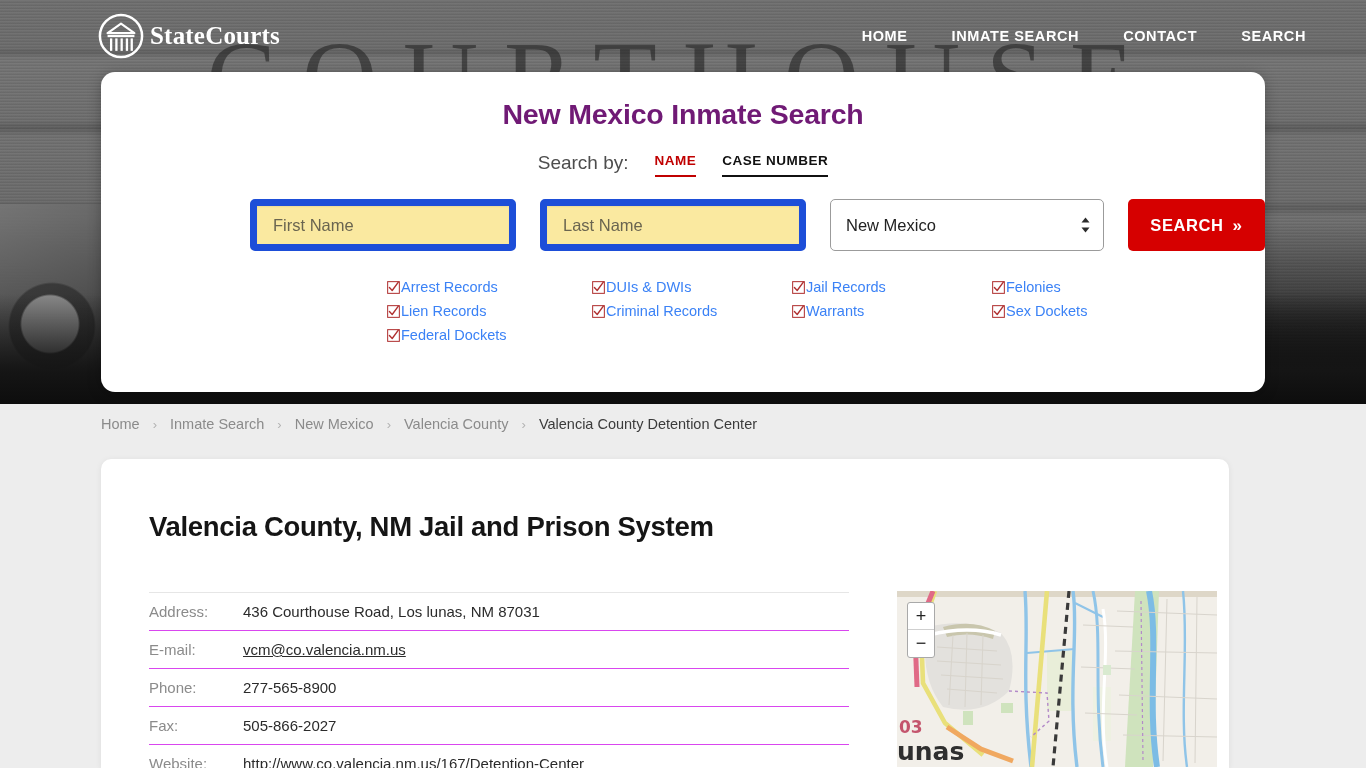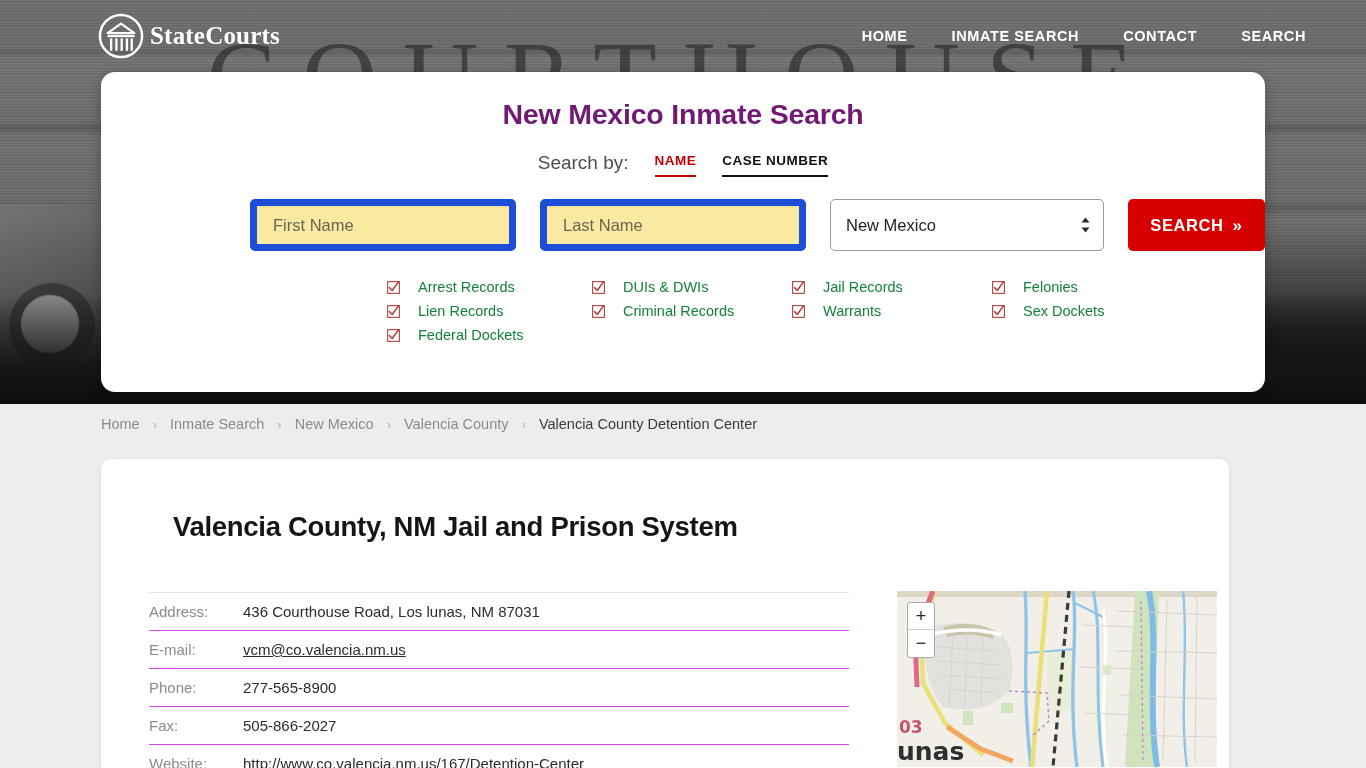--- a/index.html
+++ b/index.html
@@ -221,24 +221,24 @@
 
   .checks {
     display: grid;
     grid-template-columns: 205px 200px 200px 200px;
     row-gap: 0;
     margin: 24px 0 0 286px;
   }
   .chk {
     display: flex;
     align-items: center;
-    gap: 18px;
+    gap: 1px;
     height: 24px;
     font-size: 14.5px;
-    color: #15803d;
+    color: #3b82f6;
   }
   .chk-box { width: 13px; height: 13px; display: block; flex: none; }
 
   
   .crumbs {
     position: absolute;
     top: 404px; left: 0;
     width: 1366px; height: 40px;
     display: flex;
     align-items: center;
@@ -255,21 +255,20 @@
   .crumb-sep { color: #b3b3b3; font-size: 13px; }
 
   
   .content-card {
     position: absolute;
     top: 459px; left: 101px;
     width: 1128px; height: 309px;
     background: #ffffff;
     border-radius: 10px 10px 0 0;
     box-shadow: 0 1px 6px rgba(0,0,0,0.07);
-    padding-left: 24px;
   }
   .page-h1 {
     margin: 0;
     padding: 52px 0 0 48px;
     font-size: 27.5px;
     font-weight: bold;
     color: #151515;
     letter-spacing: -.3px;
   }
   .detail-table {

